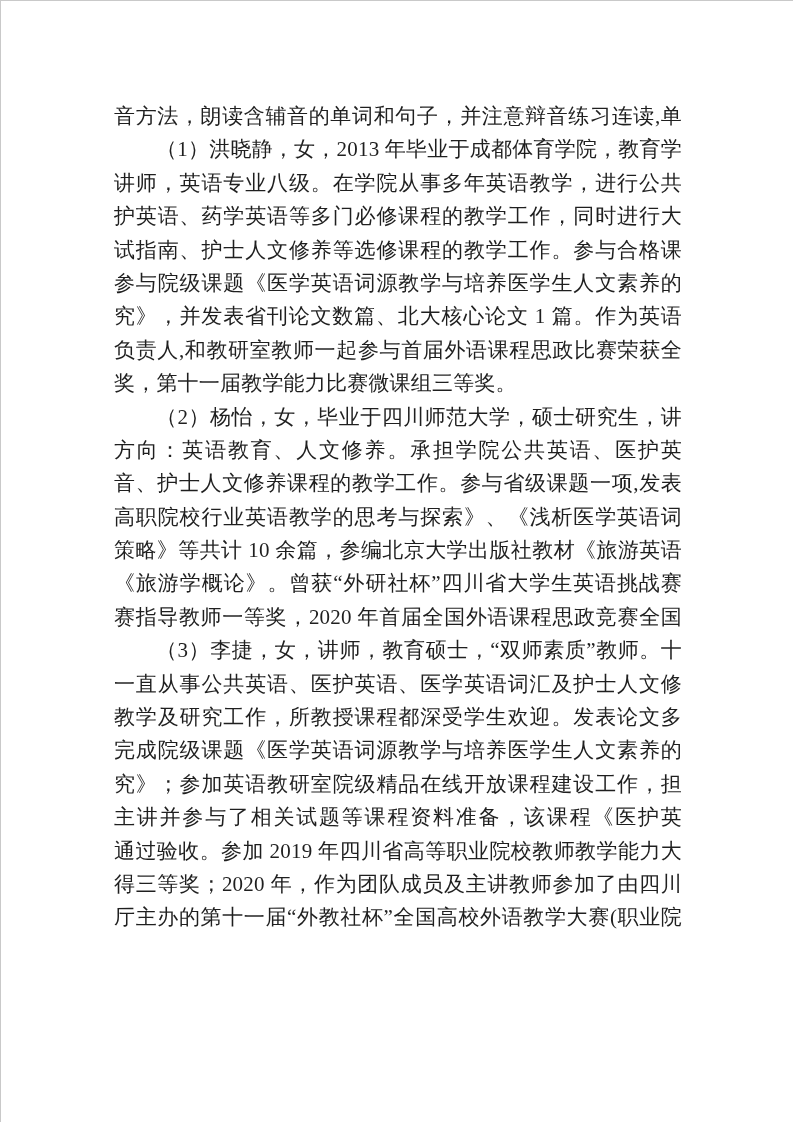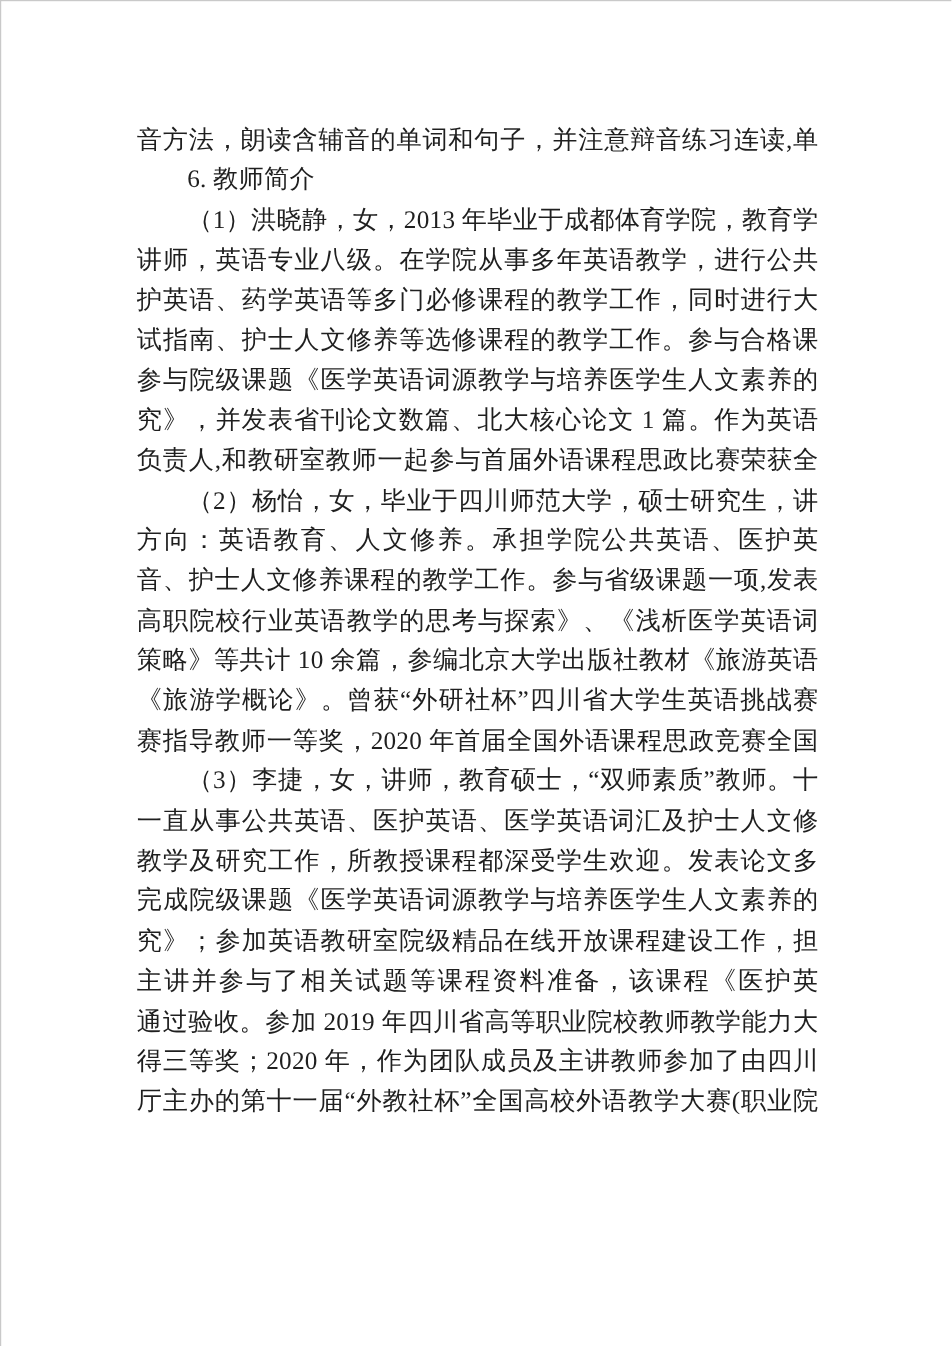--- a/index.html
+++ b/index.html
@@ -48,30 +48,28 @@
   </style>
 </head>
 <body>
 
 <div class="page">
   <div class="page-body">
       <div class="para">
         <div class="line fill">音方法，朗读含辅音的单词和句子，并注意辩音练习连读,单词重音，</div>
       </div>
       <div class="para">
-        <div class="line indent">6. 教师简介</div>
-      </div>
-      <div class="para">
         <div class="line fill indent">（1）洪晓静，女，2013 年毕业于成都体育学院，教育学硕士，</div>
         <div class="line fill">讲师，英语专业八级。在学院从事多年英语教学，进行公共英语、医</div>
         <div class="line fill">护英语、药学英语等多门必修课程的教学工作，同时进行大学英语考</div>
         <div class="line fill">试指南、护士人文修养等选修课程的教学工作。参与合格课程建设，</div>
         <div class="line fill">参与院级课题《医学英语词源教学与培养医学生人文素养的融合研</div>
         <div class="line fill">究》，并发表省刊论文数篇、北大核心论文 1 篇。作为英语教学团队</div>
         <div class="line fill">负责人,和教研室教师一起参与首届外语课程思政比赛荣获全国二等</div>
+        <div class="line">奖，第十一届教学能力比赛微课组三等奖。</div>
       </div>
       <div class="para">
         <div class="line fill indent">（2）杨怡，女，毕业于四川师范大学，硕士研究生，讲师，研究</div>
         <div class="line fill">方向：英语教育、人文修养。承担学院公共英语、医护英语、英语语</div>
         <div class="line fill">音、护士人文修养课程的教学工作。参与省级课题一项,发表论文《对</div>
         <div class="line fill">高职院校行业英语教学的思考与探索》、《浅析医学英语词汇的教学</div>
         <div class="line fill">策略》等共计 10 余篇，参编北京大学出版社教材《旅游英语视听说》、</div>
         <div class="line fill">《旅游学概论》。曾获“外研社杯”四川省大学生英语挑战赛阅读比</div>
         <div class="line fill">赛指导教师一等奖，2020 年首届全国外语课程思政竞赛全国二等奖。</div>
       </div>

